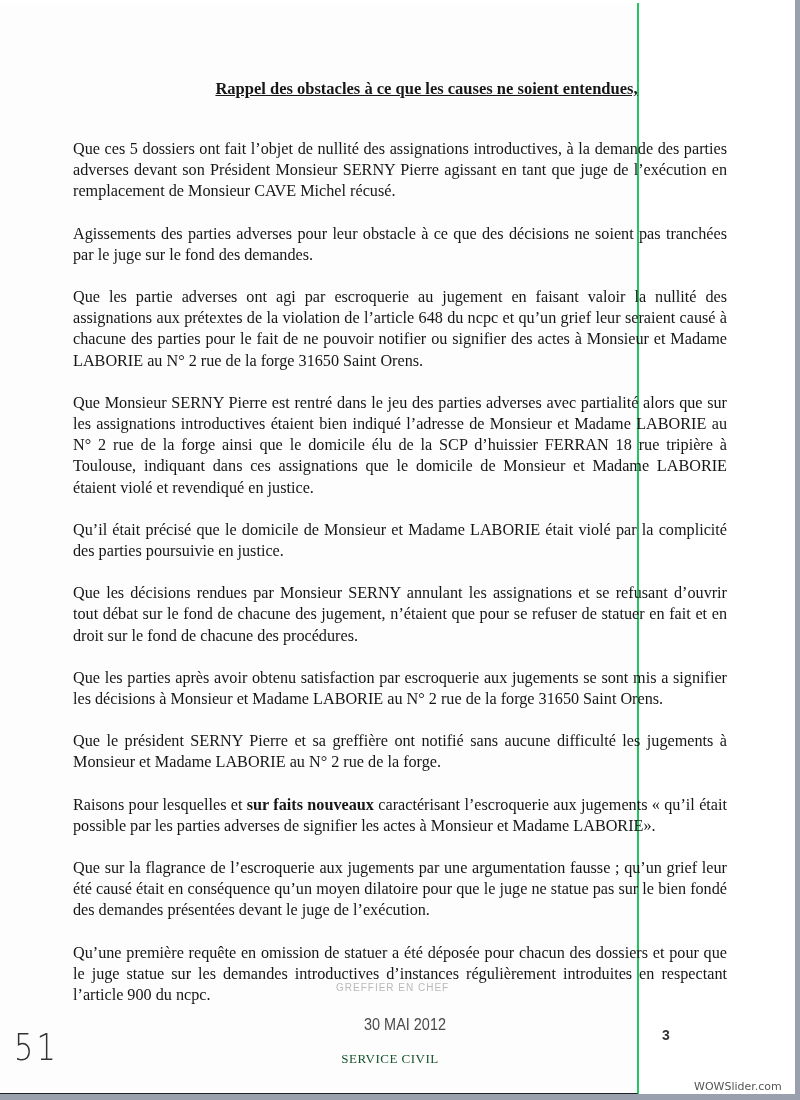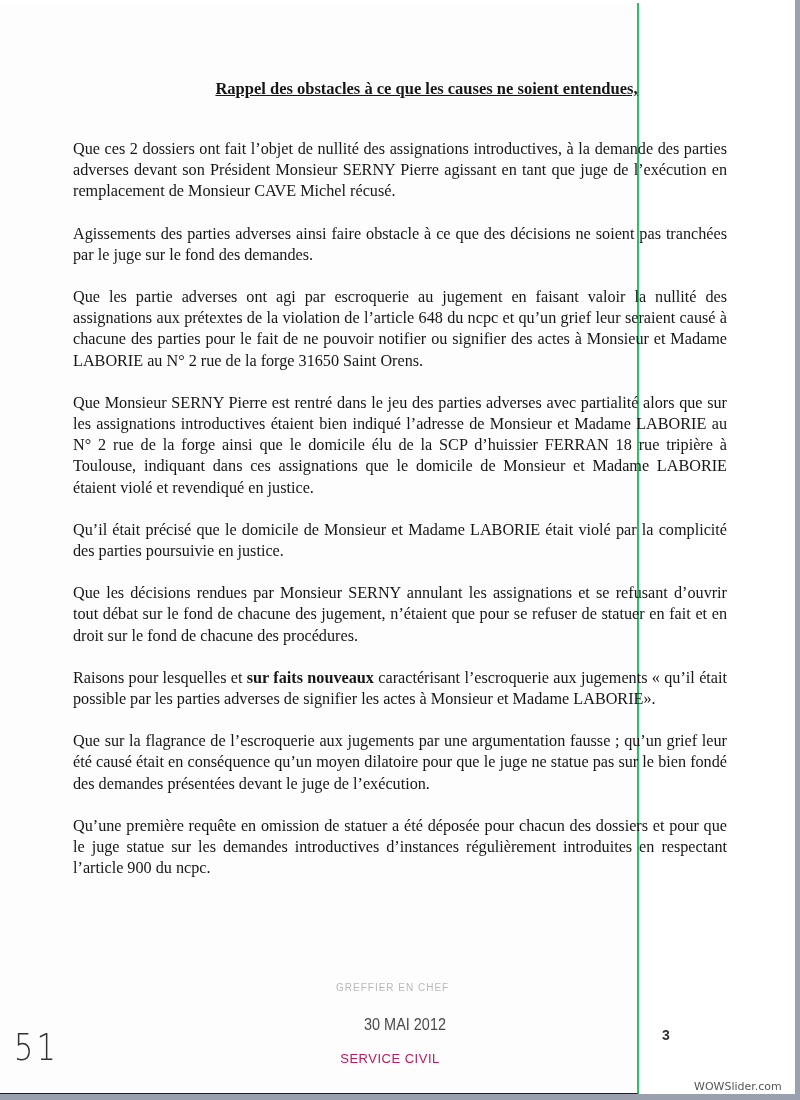--- a/index.html
+++ b/index.html
@@ -49,22 +49,22 @@
       transform-origin: left top;
     }
     .stamp-date {
       position: absolute; left: 330px; top: 1012px; width: 150px; text-align: center;
       font-family: "Liberation Sans", "DejaVu Sans", sans-serif;
       font-size: 17px; color: #4a4a4a;
       transform: scaleX(0.85);
     }
     .stamp-service {
       position: absolute; left: 320px; top: 1048px; width: 140px; text-align: center;
-      font-family: Liberation Sans, sans-serif;
-      font-size: 13px; letter-spacing: 0.5px; color: #be185d;
+      font-family: Liberation Serif, serif;
+      font-size: 13px; letter-spacing: 0.5px; color: #14532d;
     }
     .page-number {
       position: absolute; left: 662px; top: 1024px;
       font-family: "Liberation Sans", "DejaVu Sans", sans-serif;
       font-size: 14px; font-weight: bold; color: #333;
     }
     .watermark {
       position: absolute; left: 694px; top: 1080px;
       font-family: "DejaVu Sans", sans-serif; font-size: 11px; color: #555;
       background: rgba(255,255,255,0.8);
@@ -73,26 +73,28 @@
   </style>
 </head>
 <body>
 
 <div class="page">
   <div class="heading">
     <div>Rappel des obstacles à ce que les causes ne soient entendues,</div>
   </div>
 
   <div class="body-text">
-    <p>Que ces 2 dossiers ont fait l’objet de nullité des assignations introductives, à la   demande des parties adverses devant son Président Monsieur SERNY Pierre agissant en tant que juge de l’exécution en remplacement de Monsieur CAVE Michel récusé.</p>
-    <p>Agissements des parties adverses  ainsi faire obstacle à ce que des décisions ne soient pas tranchées par le juge sur le fond des demandes.</p>
+    <p>Que ces 5 dossiers ont fait l’objet de nullité des assignations introductives, à la   demande des parties adverses devant son Président Monsieur SERNY Pierre agissant en tant que juge de l’exécution en remplacement de Monsieur CAVE Michel récusé.</p>
+    <p>Agissements des parties adverses  pour leur obstacle à ce que des décisions ne soient pas tranchées par le juge sur le fond des demandes.</p>
     <p>Que les partie adverses ont agi par escroquerie au jugement en faisant valoir la nullité des assignations aux prétextes de la violation de l’article 648 du ncpc et qu’un grief leur seraient causé à chacune des parties pour le fait de ne pouvoir notifier ou signifier des actes à Monsieur et Madame LABORIE au N° 2 rue de la forge 31650 Saint Orens.</p>
     <p>Que Monsieur SERNY Pierre est rentré dans le jeu des parties adverses avec partialité alors que sur les assignations introductives étaient bien indiqué l’adresse de Monsieur et Madame LABORIE au N° 2 rue de la forge ainsi que le domicile élu de la SCP d’huissier FERRAN 18 rue tripière à Toulouse, indiquant dans ces assignations que le domicile de Monsieur et Madame LABORIE étaient violé et revendiqué en justice.</p>
     <p>Qu’il était précisé que le domicile de Monsieur et Madame LABORIE était violé par la complicité des parties poursuivie en justice.</p>
     <p>Que les décisions rendues par Monsieur SERNY annulant les assignations et se refusant d’ouvrir tout débat sur le fond de chacune des jugement, n’étaient que pour se refuser de statuer en fait et en droit sur le fond de chacune des procédures.</p>
+    <p>Que les parties après avoir obtenu satisfaction par escroquerie aux jugements se sont mis a signifier les décisions à Monsieur et Madame LABORIE au N° 2 rue de la forge 31650 Saint Orens.</p>
+    <p>Que le président SERNY Pierre et sa greffière ont notifié sans aucune difficulté les jugements à Monsieur et Madame LABORIE au N° 2 rue de la forge.</p>
     <p><span>Raisons pour lesquelles et </span><b>sur faits nouveaux</b><span> caractérisant l’escroquerie aux jugements « qu’il était possible par les parties adverses de signifier les actes à Monsieur et Madame LABORIE».</span></p>
     <p>Que sur la flagrance de l’escroquerie aux jugements par une argumentation fausse ;  qu’un grief leur été causé était en conséquence qu’un moyen dilatoire pour que le juge ne statue pas sur le bien fondé des demandes présentées devant le juge de l’exécution.</p>
     <p>Qu’une première requête en omission de statuer a été déposée pour chacun des dossiers et pour que le juge statue sur les demandes introductives d’instances régulièrement introduites en respectant l’article 900 du ncpc.</p>
   </div>
 
   <div class="stamp-overlay">GREFFIER EN CHEF</div>
   <div class="handwritten">51</div>
   <div class="stamp-date">30 MAI 2012</div>
   <div class="stamp-service">SERVICE CIVIL</div>
   <div class="page-number">3</div>

